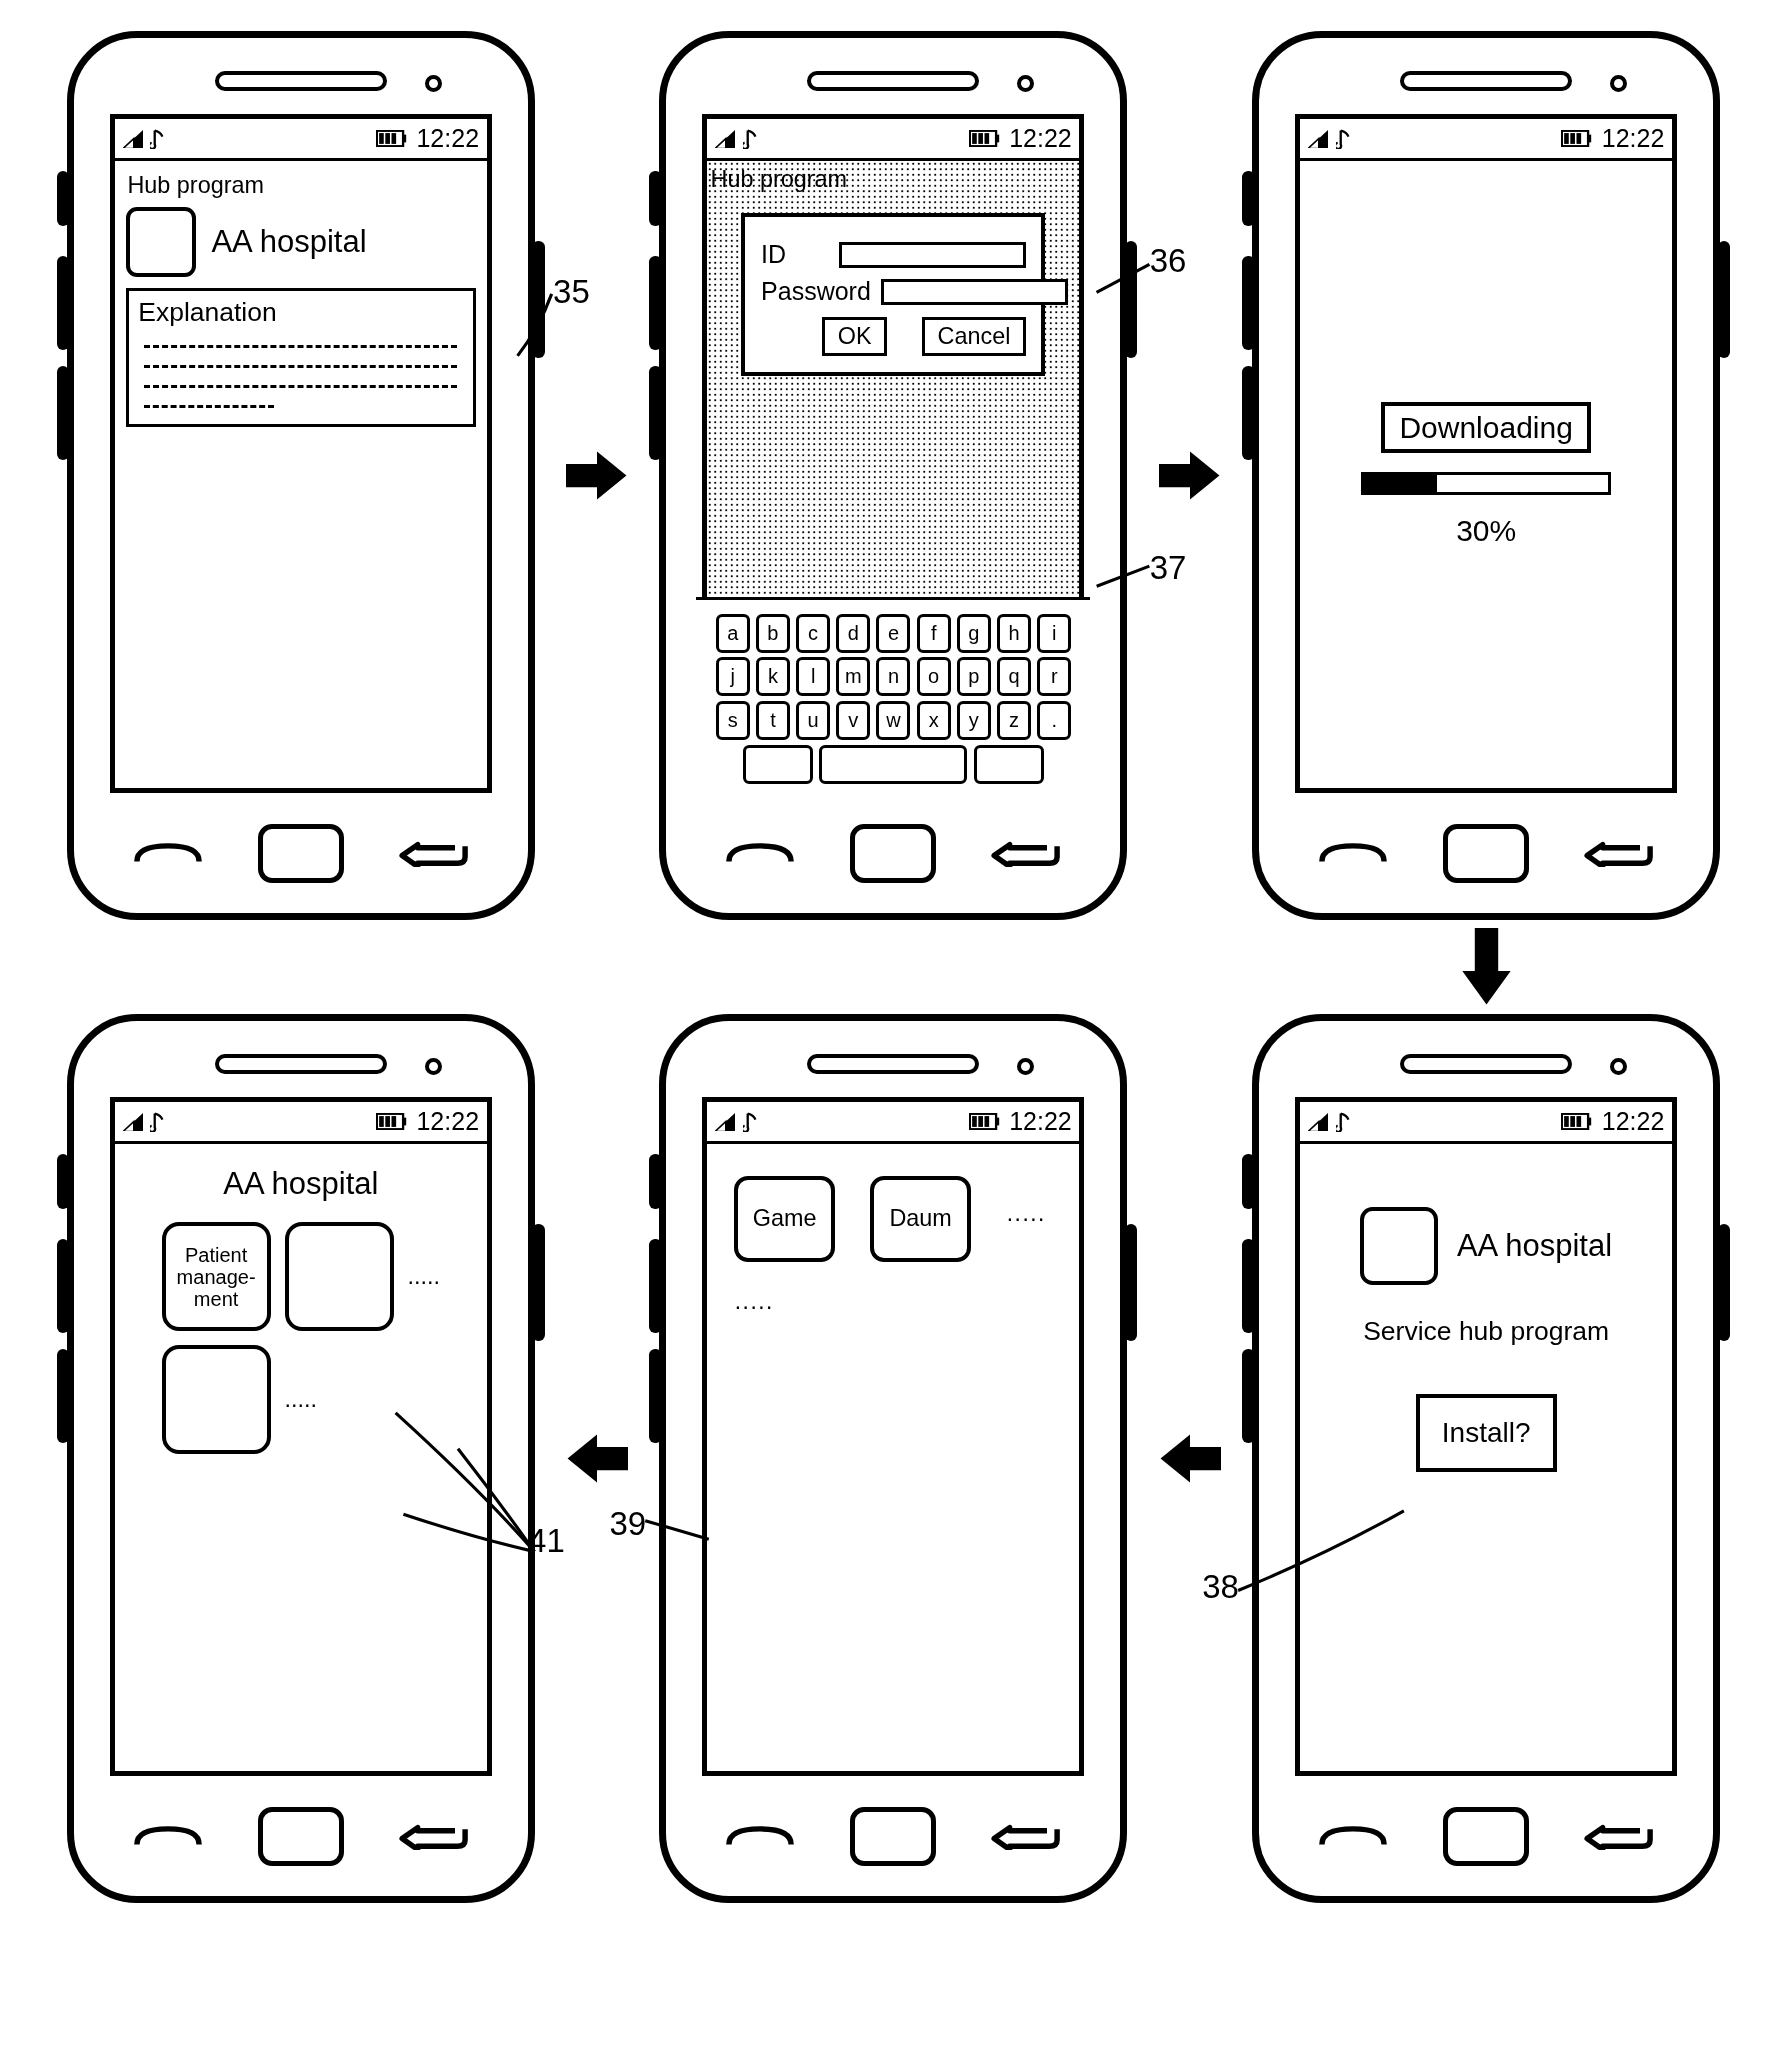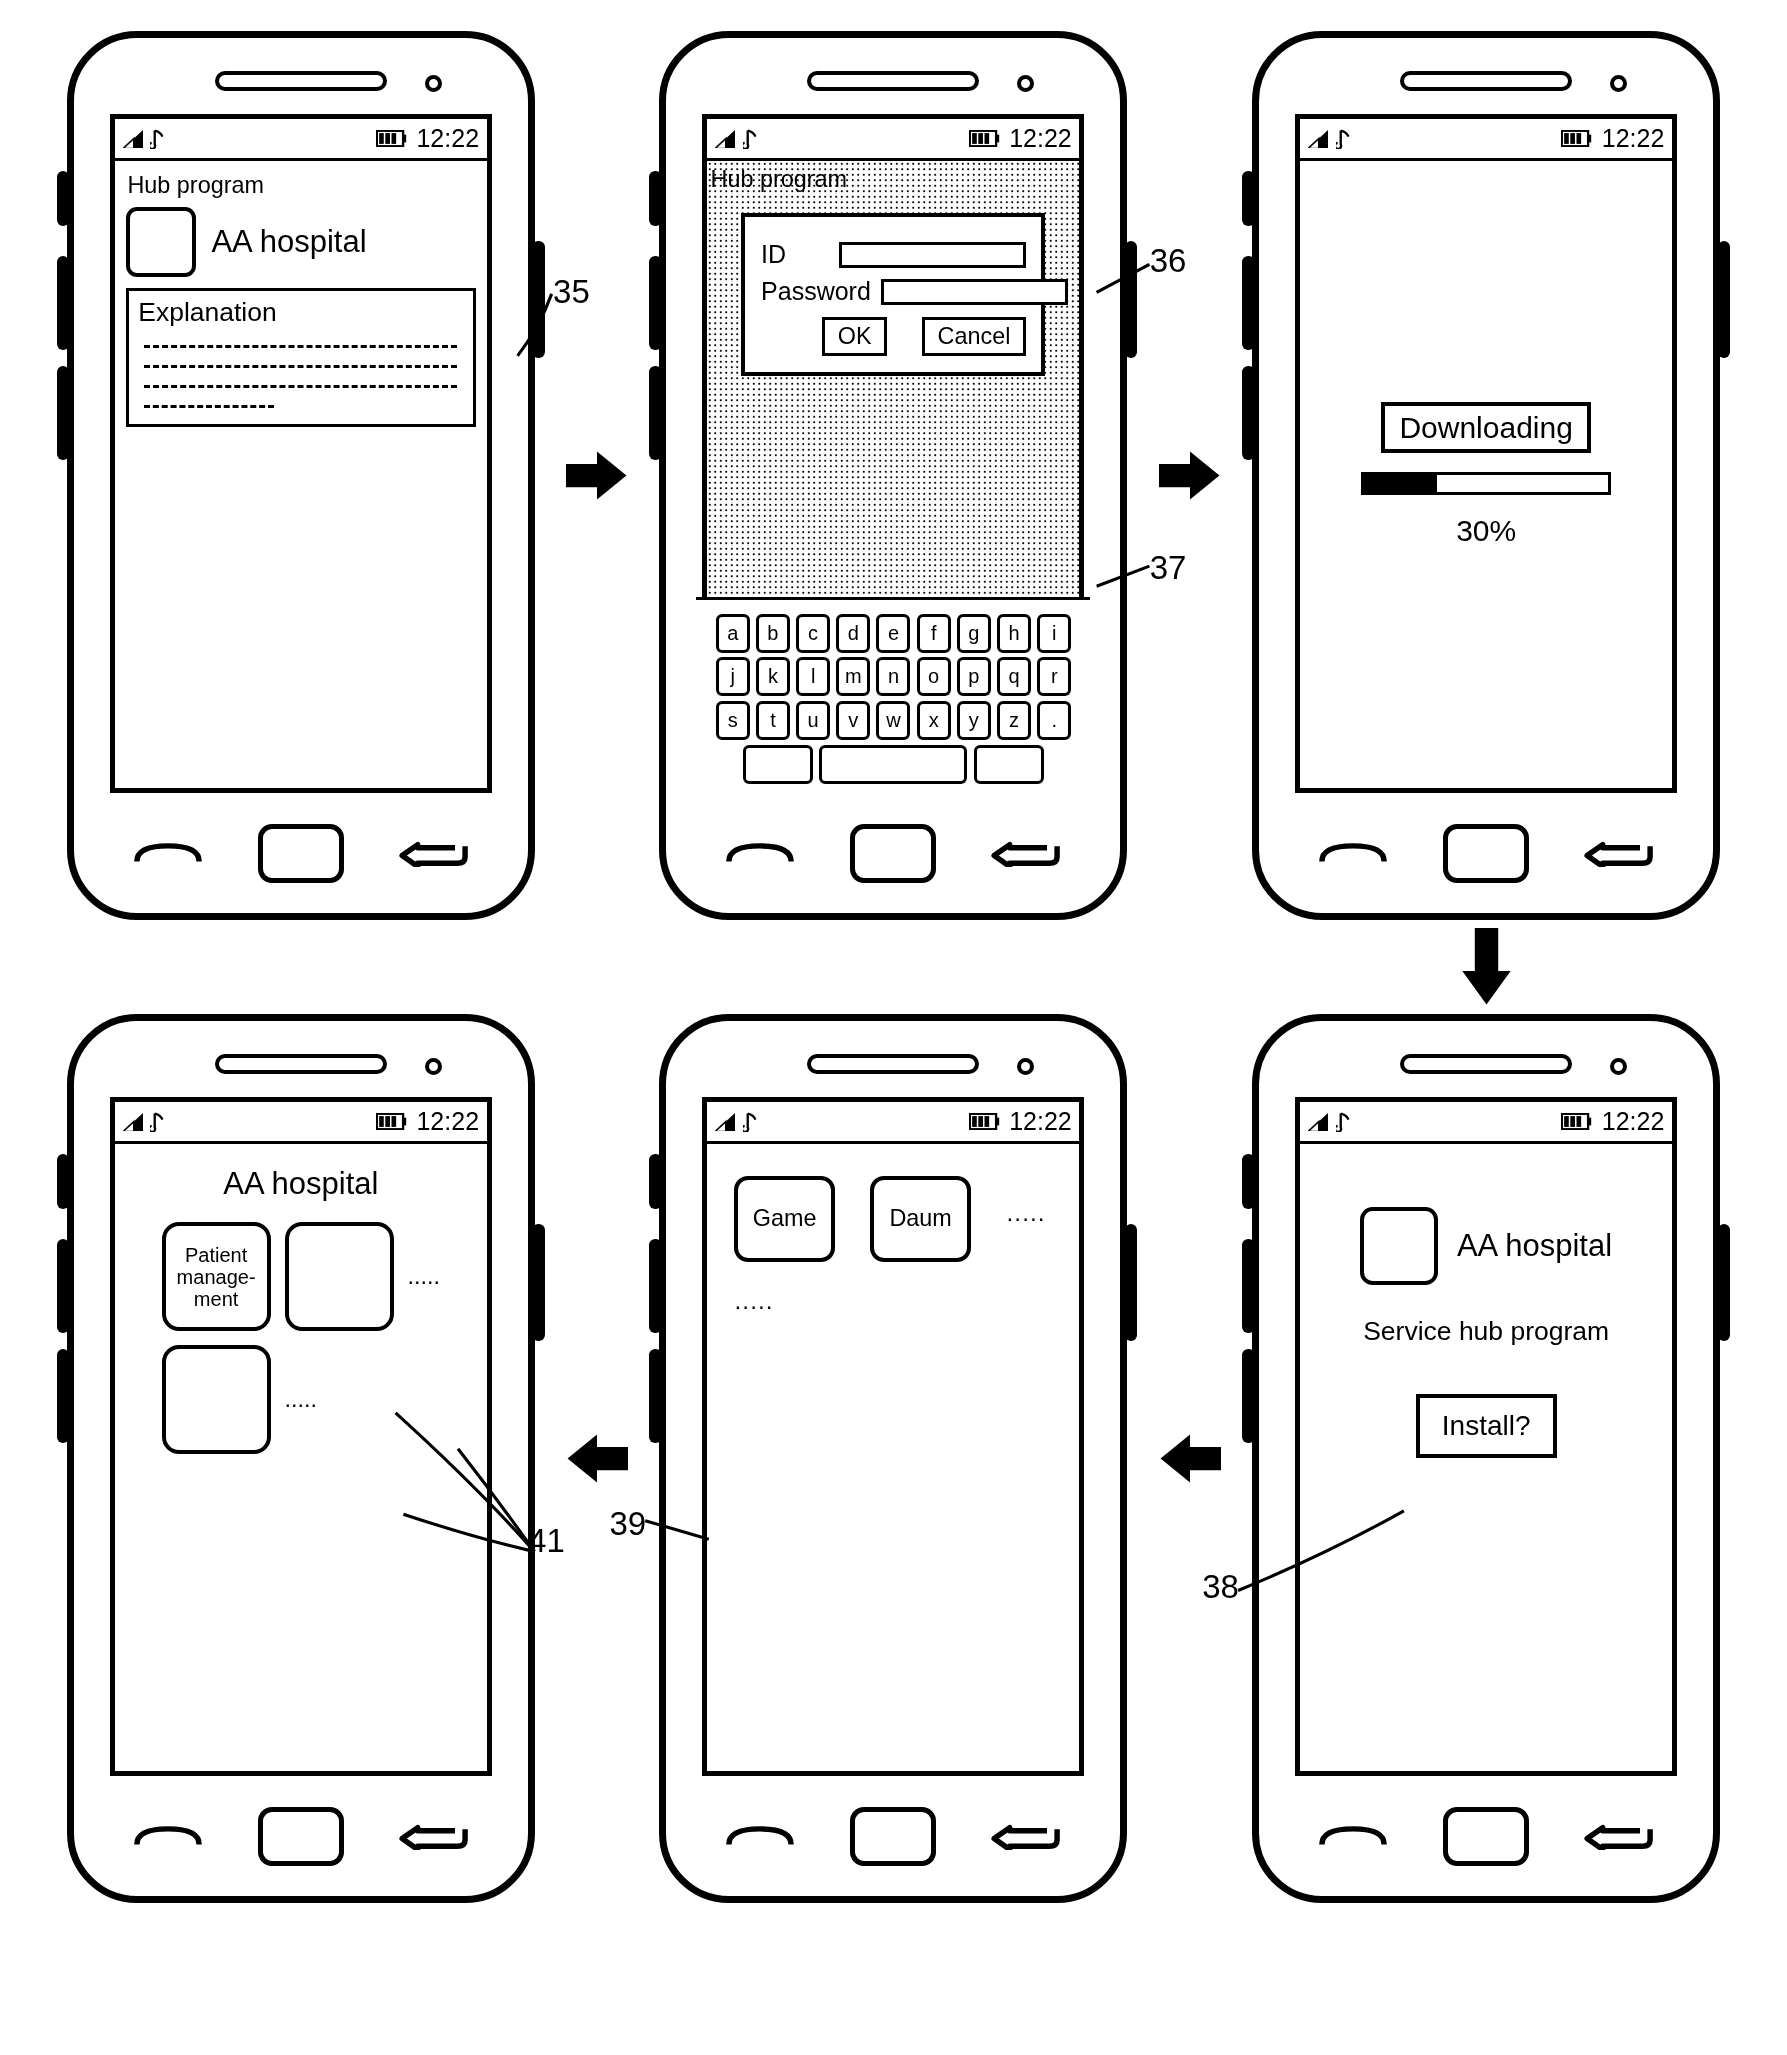--- a/index.html
+++ b/index.html
@@ -131,21 +131,21 @@
   .progress { width:250px; height:23.4px; border:3.9px solid #000; position:relative;}
   .progress .fill { position:absolute; left:0; top:0; bottom:0; width:30%; background:#000;}
   .s3-pct { font-size:30px;}
 
   
   .s4-wrap{ padding-top:55px; display:flex; flex-direction:column; align-items:center;}
   .s4-row{ display:flex; align-items:center; gap:18.7px; margin-bottom:31px;}
   .s4-icon{ width:78px;height:78px;border:4.7px solid #000;border-radius:12.5px;}
   .s4-name{ font-size:31px;}
   .s4-sub{ font-size:26.5px; margin-bottom:47px;}
-  .s4-btn{ border:4.7px solid #000; font-size:28px; padding:12px 22px; background:#fff;}
+  .s4-btn{ border:4.7px solid #000; font-size:28px; padding:19px 22px; background:#fff;}
 
   
   .s5-wrap{ padding:23.4px 15.6px;}
   .s5-row{ display:flex; gap:35px; align-items:center;}
   .app-icon{
     width:101px;height:86px;border:4.7px solid #000;border-radius:14px;
     display:flex;align-items:center;justify-content:center;font-size:23.4px;text-align:center;line-height:1.1;background:#fff;
   }
   .app-icon.sm{ width:94px;height:109px;font-size:20px;}
   .dots{ font-size:23.4px;}

